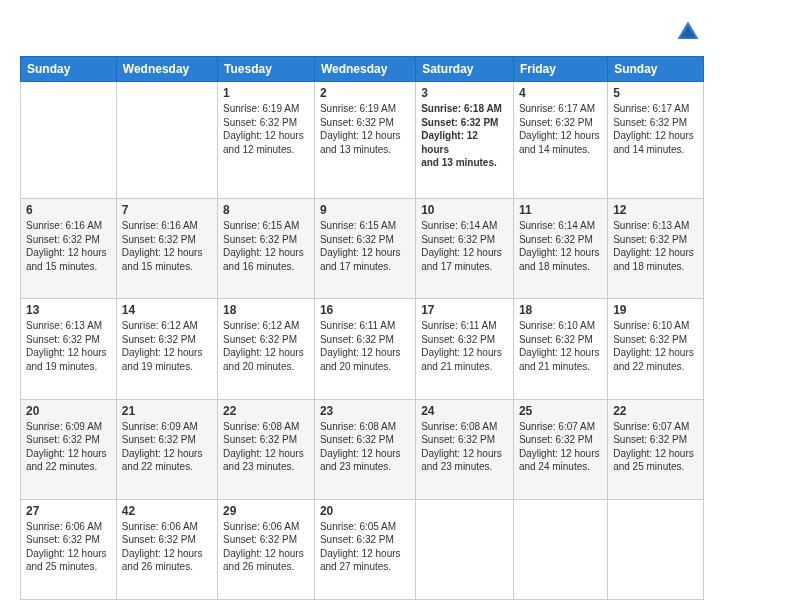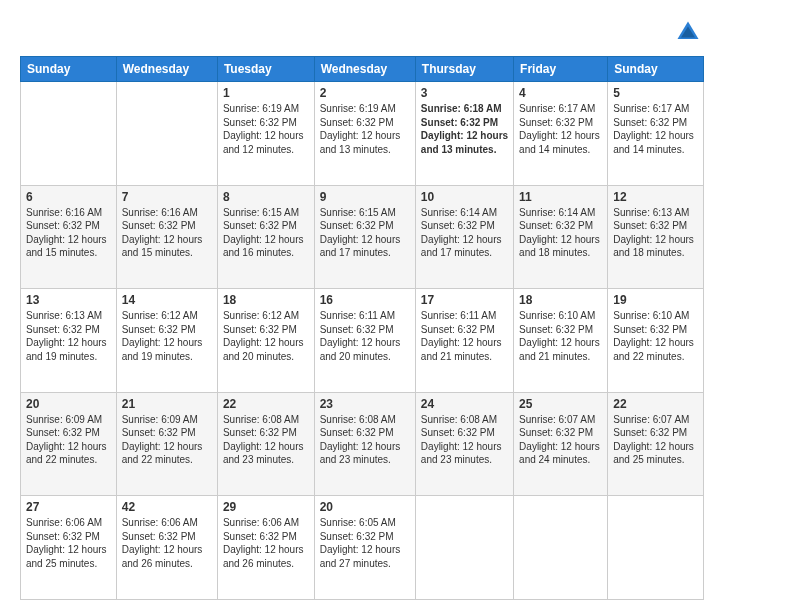--- a/index.html
+++ b/index.html
@@ -118,21 +118,21 @@
     </div>
   </div>
 
   <table class="calendar">
     <thead>
       <tr id="weekday-row">
       <th>Sunday</th>
           <th>Wednesday</th>
           <th>Tuesday</th>
           <th>Wednesday</th>
-          <th>Thursday</th>
+          <th>Saturday</th>
           <th>Friday</th>
           <th>Sunday</th>
         </tr>
     </thead>
     <tbody id="calendar-body">
     <tr>
           <td class="empty-cell"></td>
           <td class="empty-cell"></td>
           <td>
             <span class="day-number">1</span>

